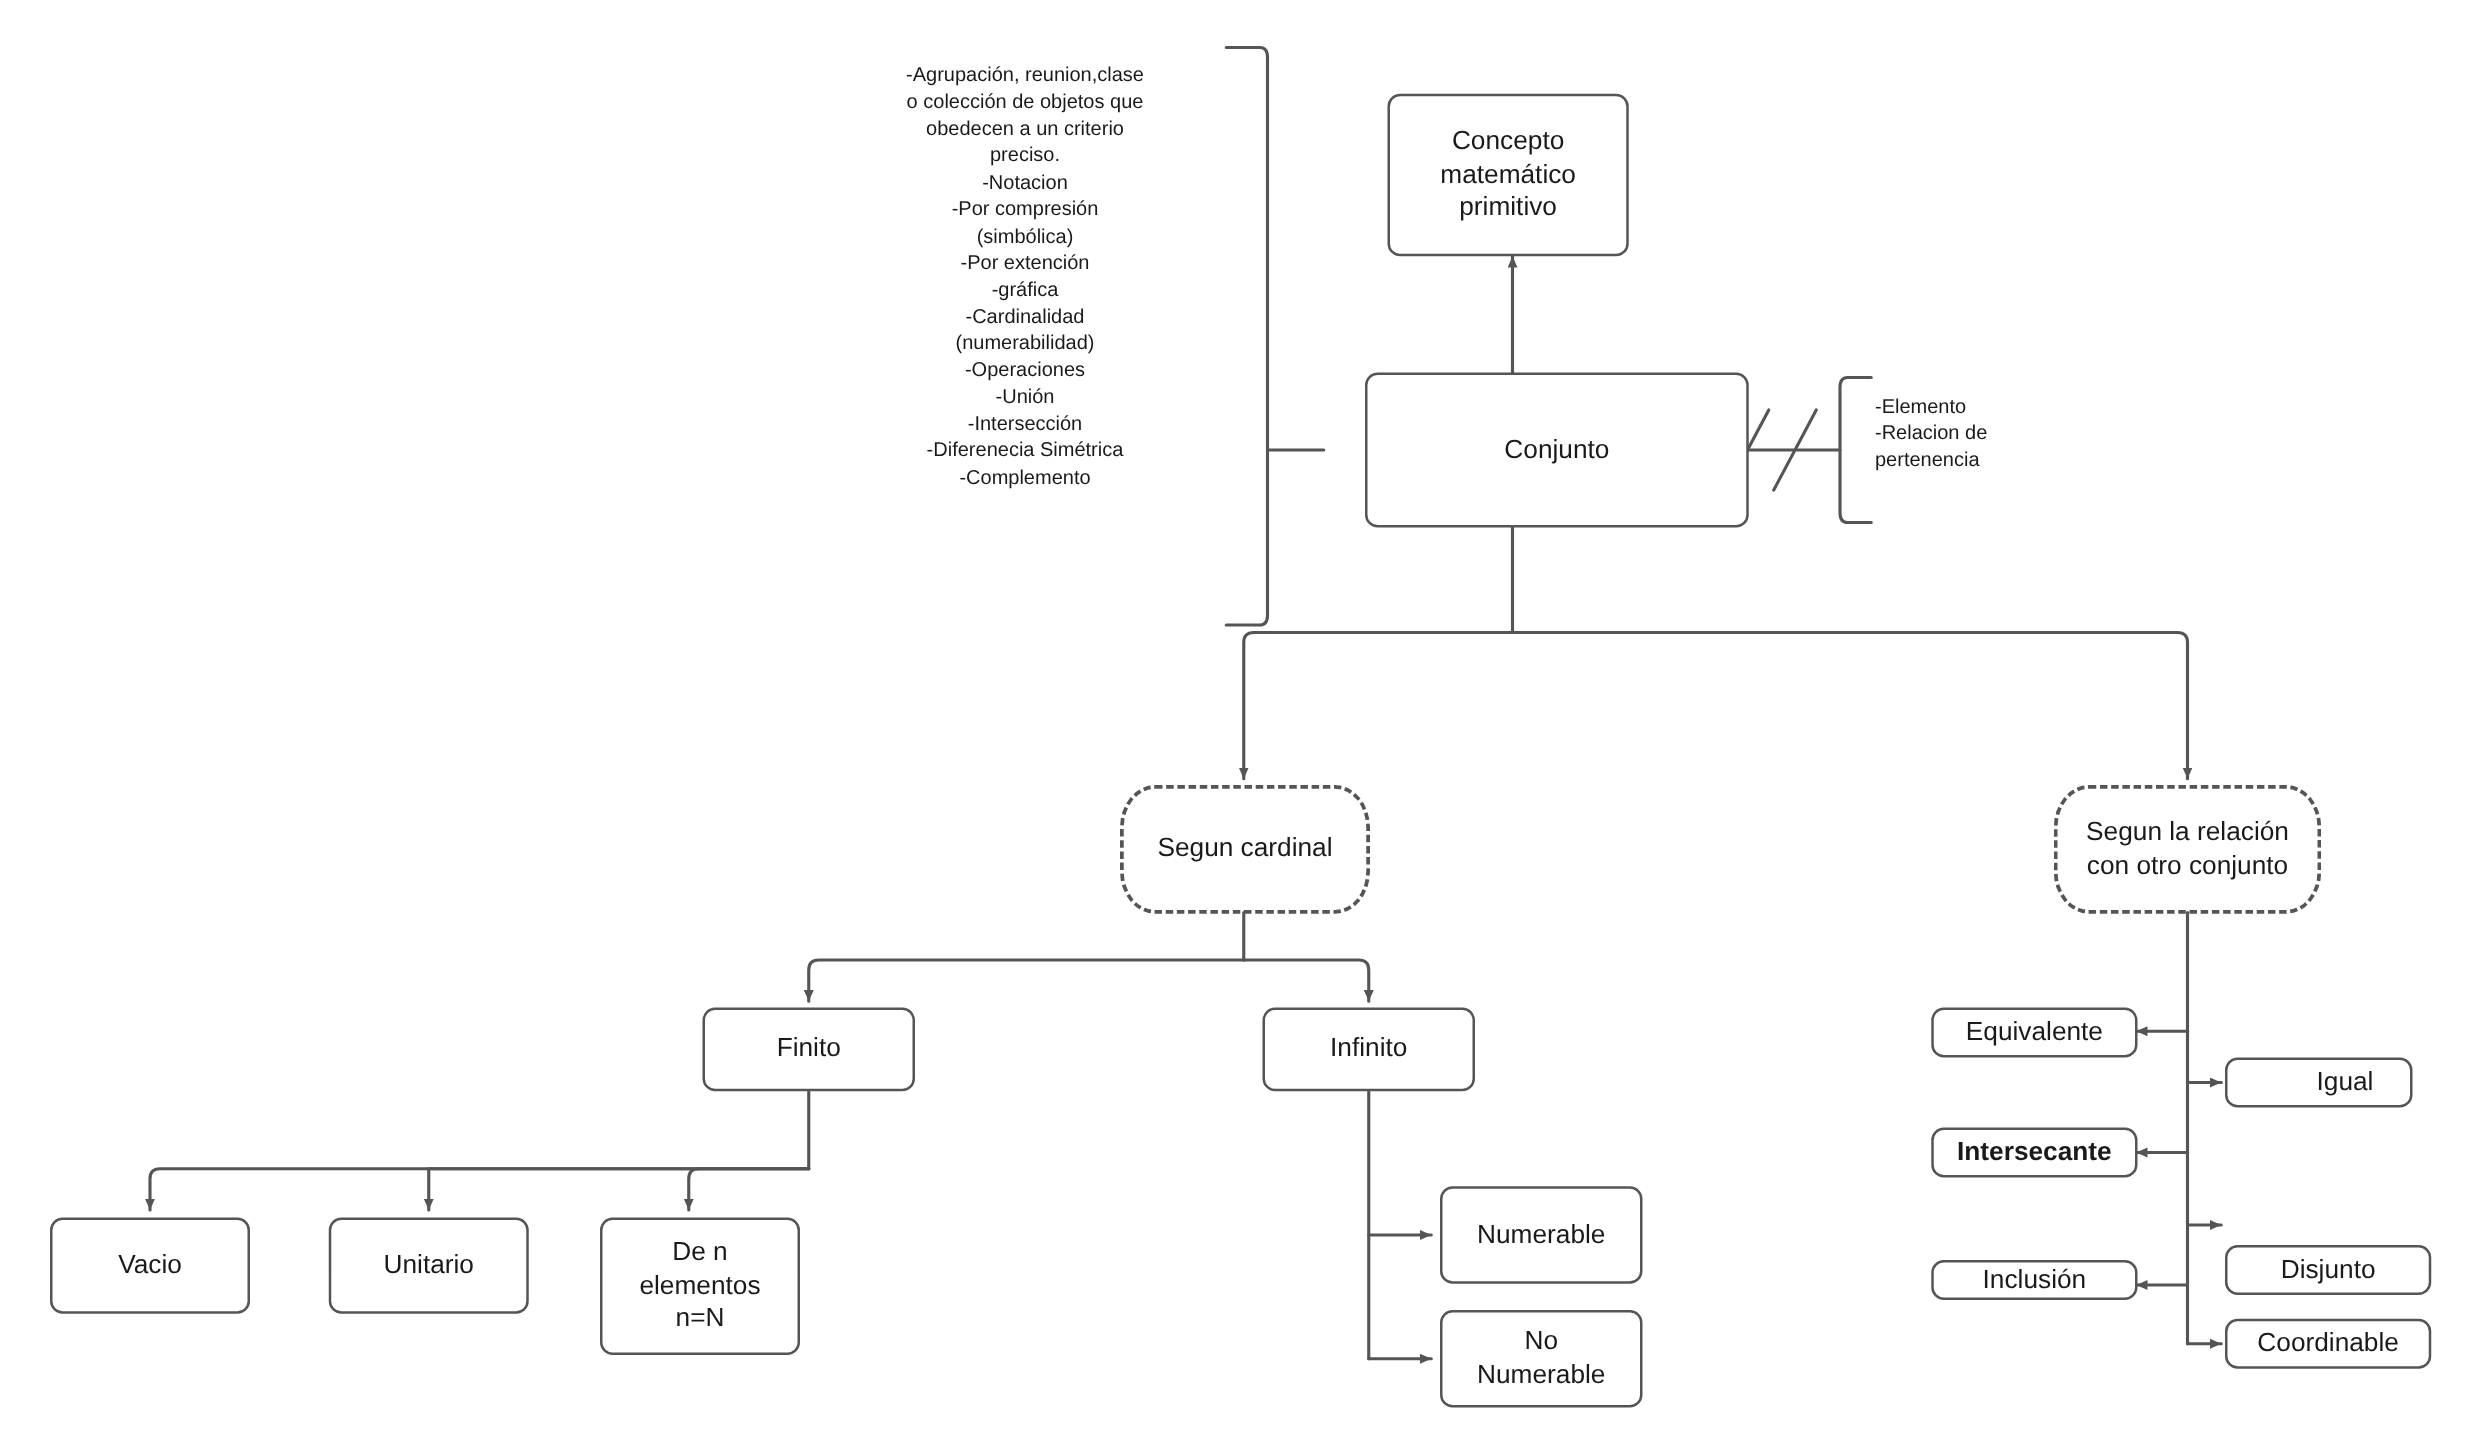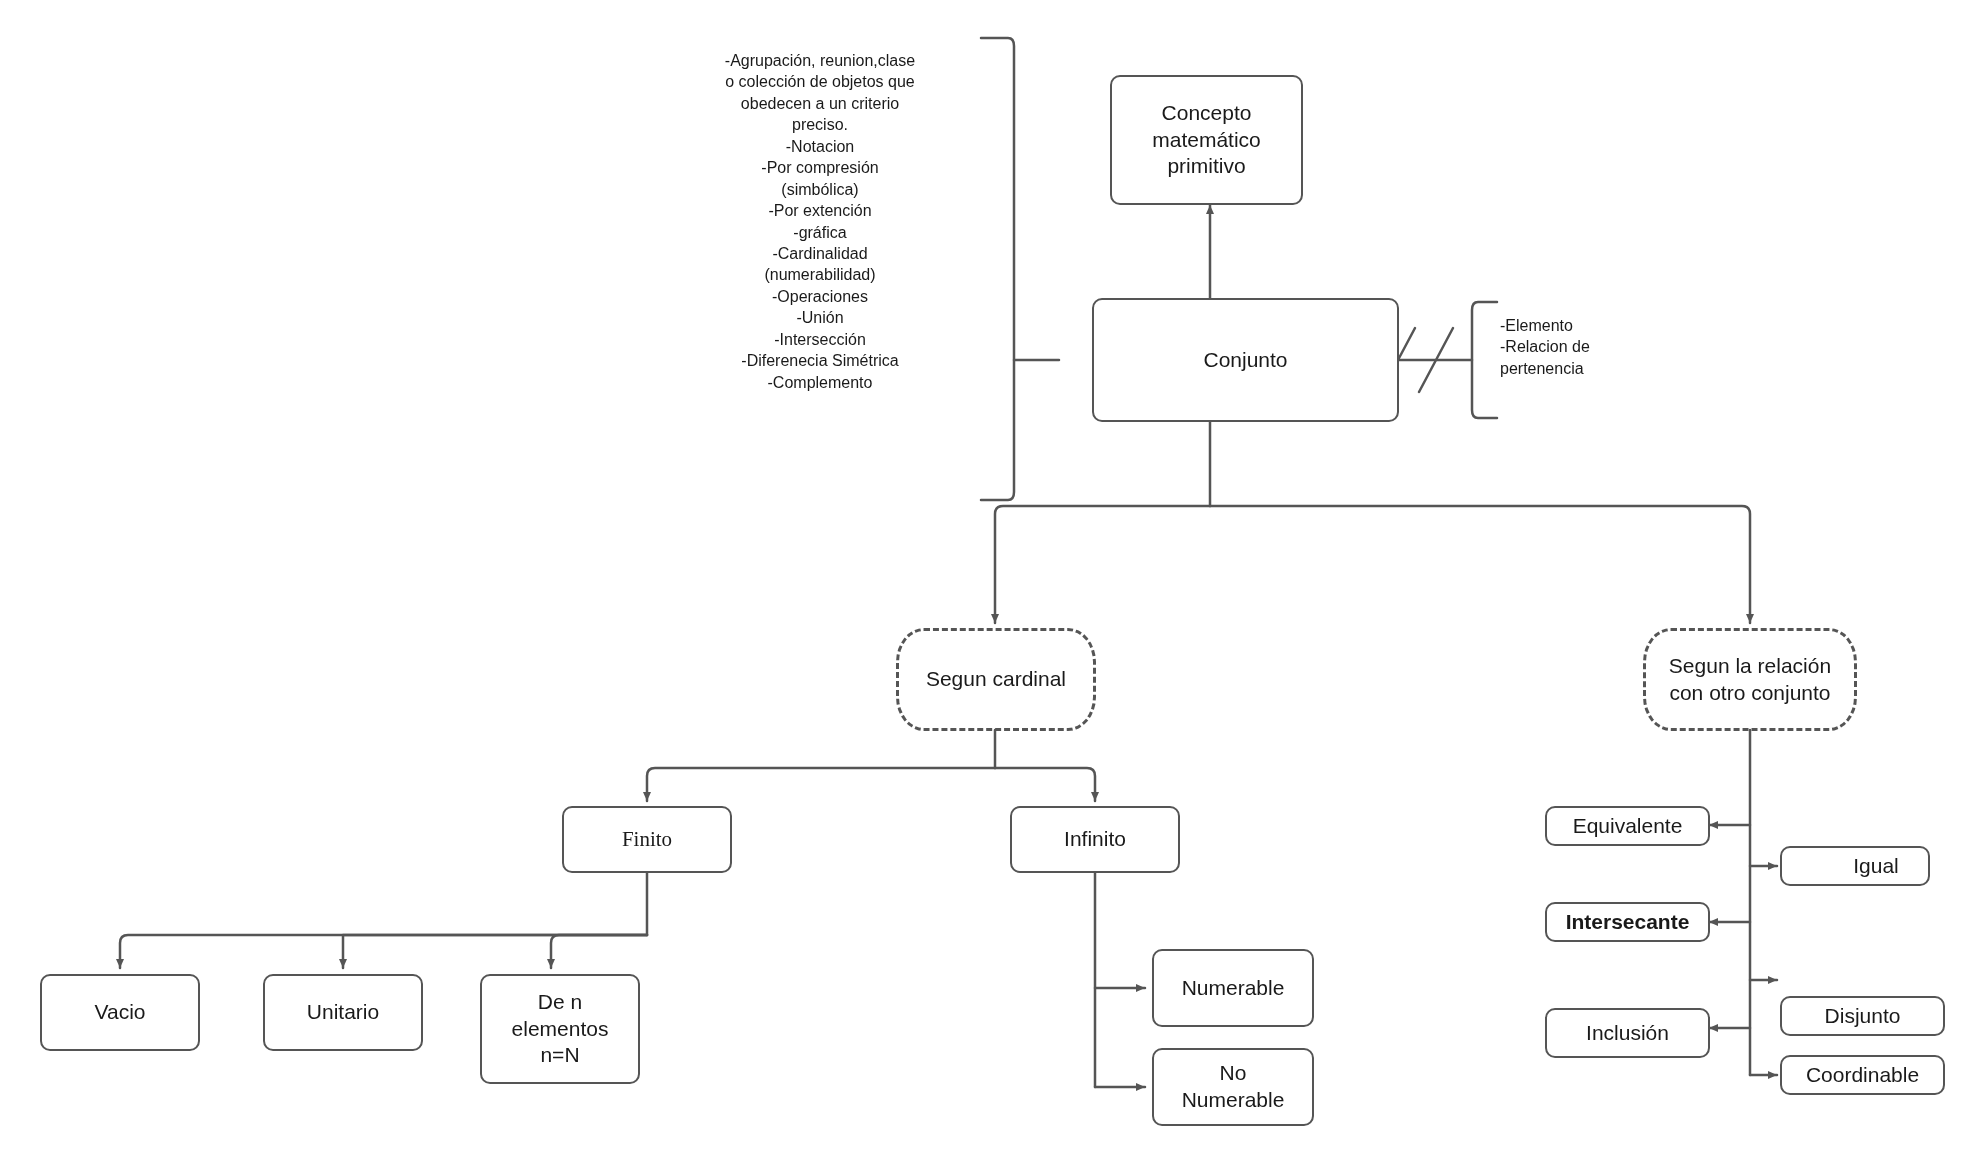--- a/index.html
+++ b/index.html
@@ -135,21 +135,21 @@
 matemático
 primitivo</div>
 
   <div class="node" style="left:1059px; top:298px; width:307px; height:124px;margin-left:33px;">Conjunto</div>
 
   <div class="node dashed" style="left:1643px; top:628px; width:214px; height:103px;">Segun la relación
 con otro conjunto</div>
 
   <div class="node dashed" style="left:896px; top:628px; width:200px; height:103px;">Segun cardinal</div>
 
-  <div class="node" style="left:562px; top:806px; width:170px; height:67px;font-family:Liberation Serif, serif;">Finito</div>
+  <div class="node" style="left:562px; top:806px; width:170px; height:67px;">Finito</div>
 
   <div class="node" style="left:1010px; top:806px; width:170px; height:67px;">Infinito</div>
 
   <div class="node" style="left:40px; top:974px; width:160px; height:77px;">Vacio</div>
 
   <div class="node" style="left:263px; top:974px; width:160px; height:77px;">Unitario</div>
 
   <div class="node" style="left:480px; top:974px; width:160px; height:110px;">De n
 elementos
 n=N</div>
@@ -160,17 +160,17 @@
 Numerable</div>
 
   <div class="node" style="left:1545px; top:806px; width:165px; height:40px;">Equivalente</div>
 
   <div class="node" style="left:1780px; top:846px; width:150px; height:40px;padding-left:48px;">Igual</div>
 
   <div class="node" style="left:1545px; top:902px; width:165px; height:40px;font-weight:bold;">Intersecante</div>
 
   <div class="node" style="left:1780px; top:996px; width:165px; height:40px;">Disjunto</div>
 
-  <div class="node" style="left:1545px; top:1008px; width:165px; height:50px;">Inclusión</div>
+  <div class="node" style="left:1545px; top:1008px; width:165px; height:32px;">Inclusión</div>
 
   <div class="node" style="left:1780px; top:1055px; width:165px; height:40px;">Coordinable</div>
 
 </div>
 
 </body></html>

